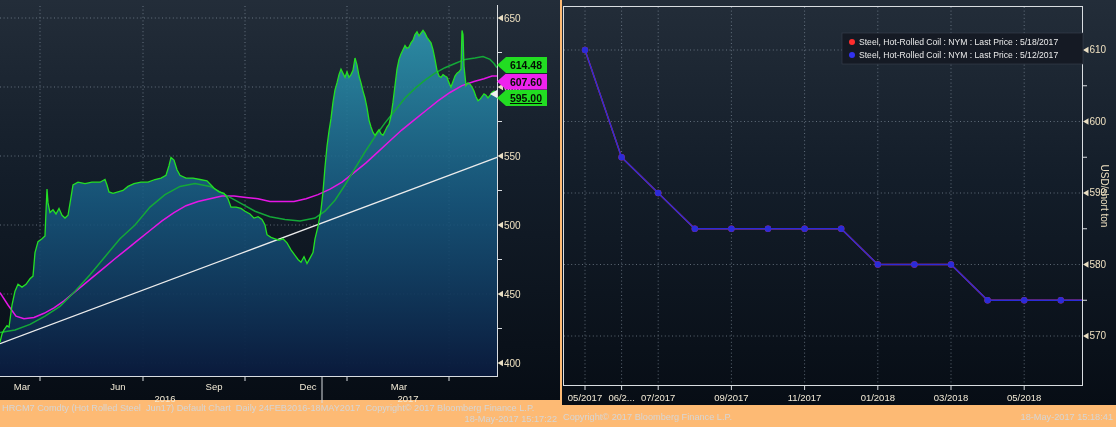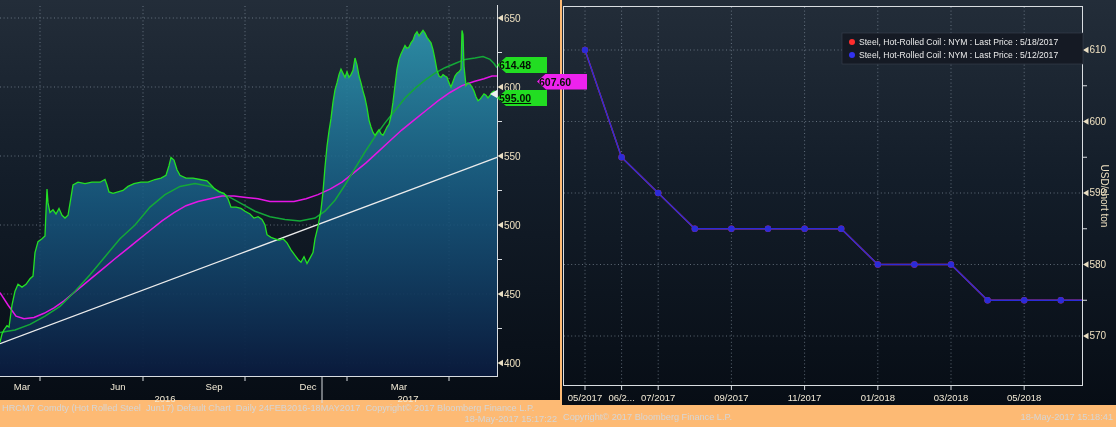--- a/index.html
+++ b/index.html
@@ -8,23 +8,23 @@
   svg{position:absolute;top:0;display:block;}
   #lc{left:0;} #rc{left:560px;}
   .grid{stroke:rgba(160,175,190,0.55);stroke-width:1;stroke-dasharray:1 2.6;fill:none;}
   .frame{stroke:#d9dde1;stroke-width:1;fill:none;}
   .axlab{fill:#eee0c0;font-size:10px;font-family:"Liberation Sans",sans-serif;}
   .monlab{fill:#f2ead6;font-size:9.5px;font-family:"Liberation Sans",sans-serif;}
   .footer{fill:#d6d6d6;font-size:9.2px;font-family:"Liberation Sans",sans-serif;white-space:pre;}
   .legendtext{fill:#ebebeb;font-size:8.6px;font-family:"Liberation Sans",sans-serif;white-space:pre;}
   .tick{stroke:#d9dde1;stroke-width:1;}
   .pricetag{position:absolute;left:497px;width:50px;height:16px;line-height:16px;z-index:3;
-            color:#041004;font-weight:bold;font-size:10.5px;text-align:left;
+            color:#041004;font-weight:bold;font-size:10.5px;text-align:center;
             font-family:"Liberation Sans",sans-serif;
-            clip-path:polygon(9px 0,100% 0,100% 100%,9px 100%,0 50%);padding-left:2px;box-sizing:border-box;}
+            clip-path:polygon(9px 0,100% 0,100% 100%,9px 100%,0 50%);padding-left:8px;box-sizing:border-box;}
 </style>
 </head>
 <body>
 
 <div id="stage">
 
   <svg id="lc" width="560" height="427" viewBox="0 0 560 427">
     <defs>
       <linearGradient id="bgGrad" x1="0" y1="0" x2="0" y2="1">
         <stop offset="0" stop-color="#232d39"></stop>
@@ -93,21 +93,21 @@
         <text x="165" y="402" text-anchor="middle" class="monlab">2016</text>
         <text x="408" y="402" text-anchor="middle" class="monlab">2017</text>
         <line x1="322" y1="377" x2="322" y2="403" class="tick"></line>
         <polygon points="490,93.90000000000003 497,89.90000000000003 497,97.90000000000003" fill="#f0f0f0"></polygon>
       </g>
     <text class="footer" x="2" y="411" style="white-space:pre">HRCM7 Comdty (Hot Rolled Steel  Jun17) Default Chart  Daily 24FEB2016-18MAY2017  Copyright© 2017 Bloomberg Finance L.P.</text>
     <text class="footer" x="557" y="422" text-anchor="end">18-May-2017 15:17:22</text>
   </svg>
 
   <div class="pricetag" style="top: 57px; background: rgb(34, 221, 34);">614.48</div>
-  <div class="pricetag" style="top: 73.5px; background: rgb(238, 34, 238); margin-left: 40px;">607.60</div>
+  <div class="pricetag" style="top: 73.5px; background: rgb(238, 34, 238);">607.60</div>
   <div class="pricetag" style="top: 90px; background: rgb(34, 221, 34); text-decoration: underline;">595.00</div>
 
   <svg id="rc" width="556" height="427" viewBox="0 0 556 427">
     <rect x="2" y="0" width="554" height="405" fill="url(#bgGrad)"></rect>
     <g id="rc-grid">
         <line x1="4" y1="50.0" x2="522" y2="50.0" class="grid"></line>
         <line x1="4" y1="121.5" x2="522" y2="121.5" class="grid"></line>
         <line x1="4" y1="193.0" x2="522" y2="193.0" class="grid"></line>
         <line x1="4" y1="264.5" x2="522" y2="264.5" class="grid"></line>
         <line x1="4" y1="336.0" x2="522" y2="336.0" class="grid"></line>

